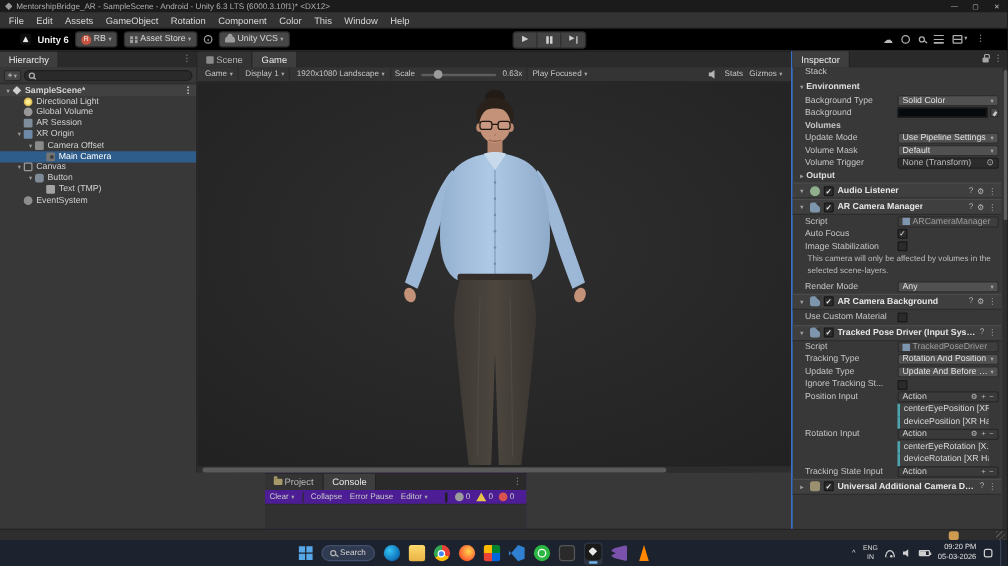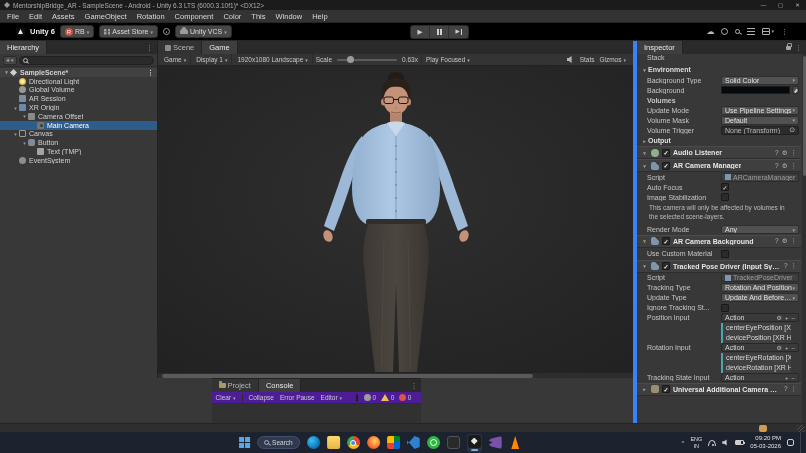--- a/index.html
+++ b/index.html
@@ -95,21 +95,21 @@
   .slider { width:60px; height:2px; background:#5c5c5c; border-radius:1px; position:relative; margin:0 2px; }
   .slider-thumb { position:absolute; left:10px; top:-2.5px; width:7px; height:7px; border-radius:50%; background:#9b9b9b; }
   .gv-right { margin-left:auto; display:flex; align-items:center; gap:5px; padding-right:3px; }
   .speaker-ic { width:8px; height:8px; background:#b5b5b5; clip-path:polygon(0 32%,28% 32%,62% 6%,62% 94%,28% 68%,0 68%); }
   .viewport { flex:1; position:relative; background:#262626; overflow:hidden; }
   .stop-btn { position:absolute; left:186px; top:211px; width:107px; height:24px; background:var(--stop-bg,#f1e93c); color:var(--stop-text,#6e2a1e); border-radius:3px; display:flex; align-items:center; justify-content:center; font-size:14px; font-weight:bold; letter-spacing:0.5px; }
   .hscroll { height:6px; background:#2d2d2d; border-top:1px solid #222; position:relative; flex:0 0 auto; }
   .hthumb { position:absolute; left:4px; top:1px; height:4px; width:78%; background:#5a5a5a; border-radius:2px; }
 
   
-  .inspector { width:173px; background:#383838; border-left:4px solid #3b82f6; display:flex; flex-direction:column; position:relative; }
+  .inspector { width:173px; background:#383838; border-left:1px solid #3b82f6; display:flex; flex-direction:column; position:relative; }
   .insp-body { flex:1; overflow:hidden; padding-right:5px; }
   .lock-ic { width:5px; height:4px; background:#a5a5a5; position:relative; border-radius:1px; }
   .lock-ic::before { content:""; position:absolute; top:-3px; left:0.5px; width:3px; height:3px; border:1px solid #a5a5a5; border-bottom:none; border-radius:2px 2px 0 0; }
   .irow { min-height:10px; display:flex; align-items:center; padding:0 2px 0 10px; }
   .ilabel { width:74px; flex:0 0 auto; overflow:hidden; white-space:nowrap; color:#c6c6c6; }
   .stack-partial { height:6px; overflow:hidden; align-items:flex-start; color:#c6c6c6; }
   .subhead { height:11px; display:flex; align-items:center; padding-left:4px; font-weight:bold; color:#dedede; }
   .dd { flex:1; height:9px; background:#515151; border:1px solid #2e2e2e; border-radius:2px; display:flex; align-items:center; justify-content:space-between; padding:0 3px; color:#e2e2e2; overflow:hidden; white-space:nowrap; min-width:0; }
   .dd .dd-v { overflow:hidden; text-overflow:ellipsis; }
   .objfield { flex:1; height:9px; background:#2c2c2c; border:1px solid #1f1f1f; border-radius:2px; display:flex; align-items:center; justify-content:space-between; padding:0 3px; color:#b9b9b9; overflow:hidden; white-space:nowrap; }

